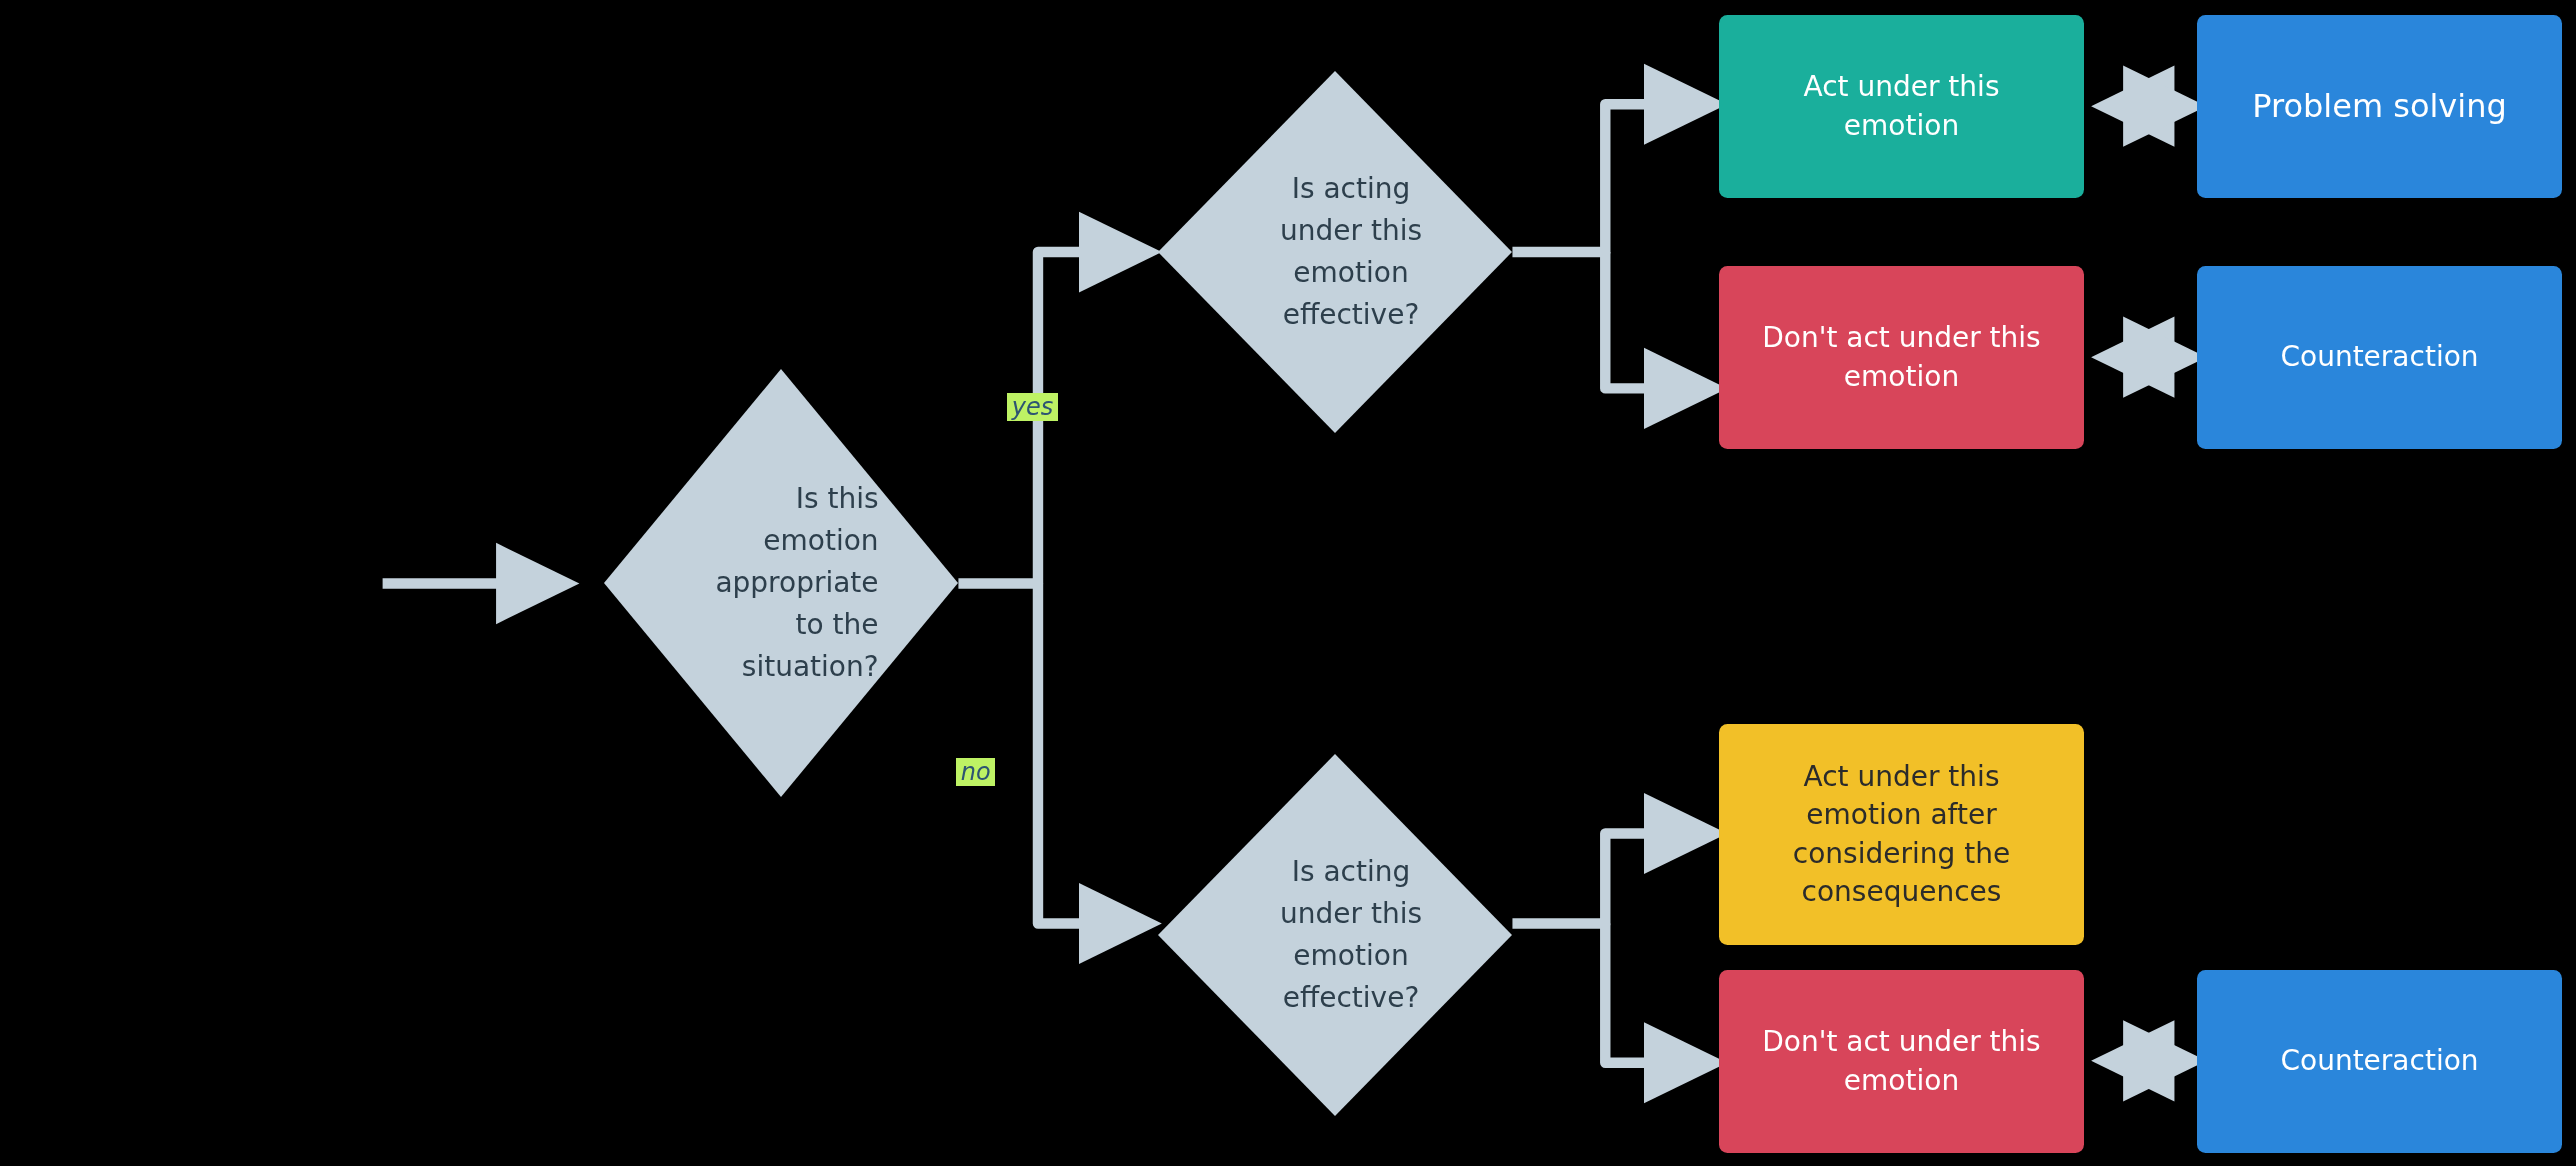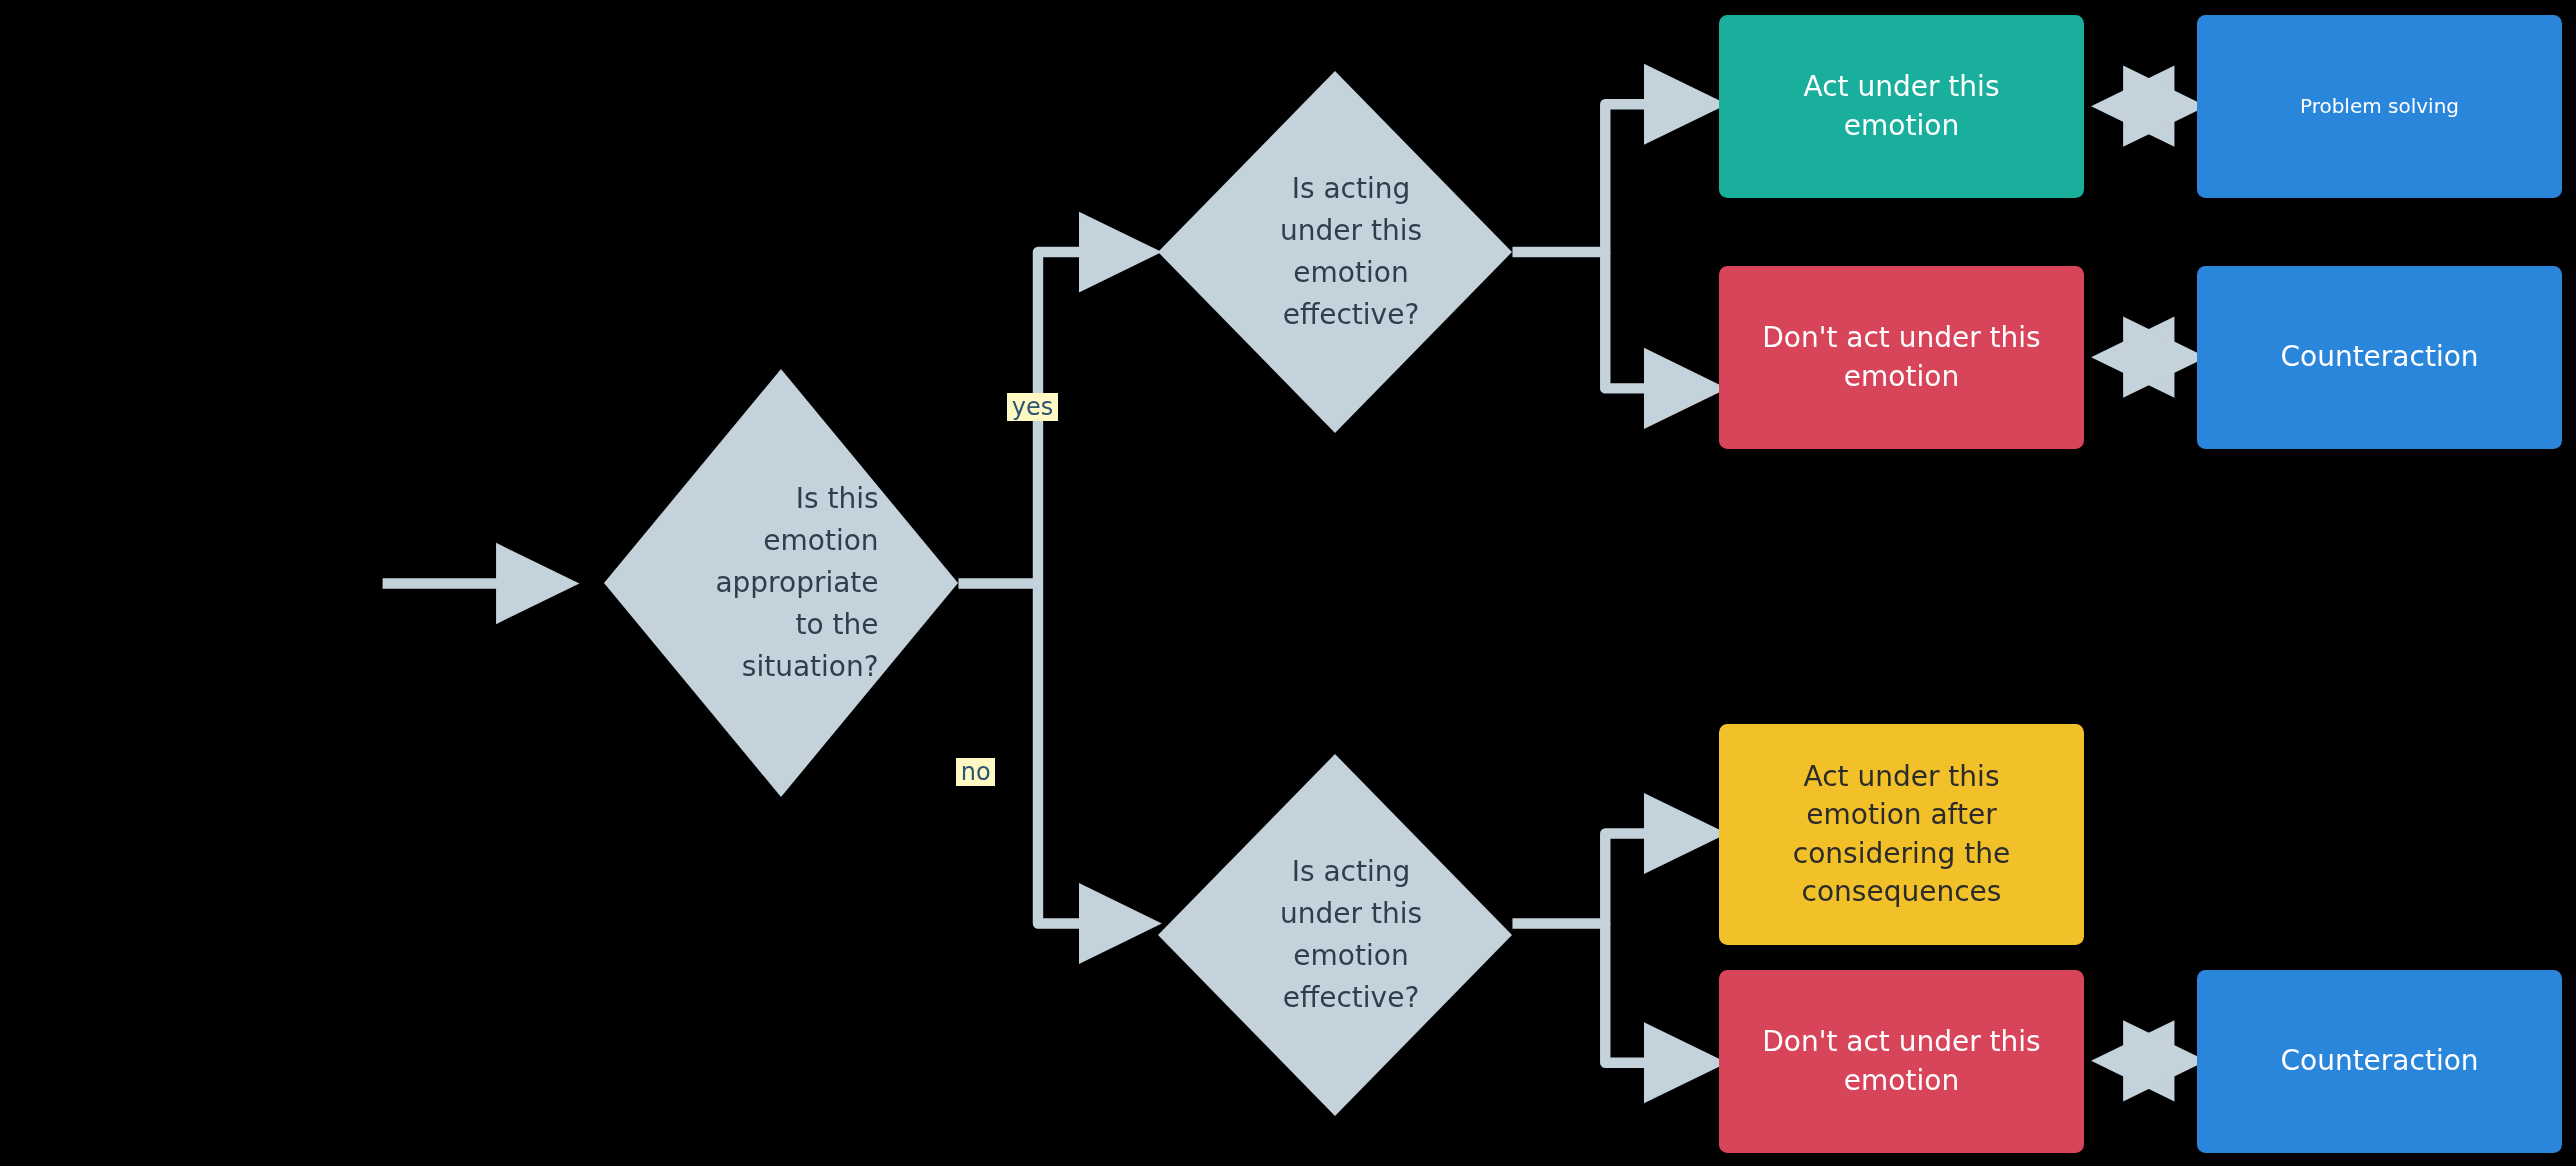--- a/index.html
+++ b/index.html
@@ -88,23 +88,24 @@
     color: #2d3f4c;
     line-height: 1.5;
     white-space: pre-line;
     z-index: 2;
   }
   .edge-label {
     position: absolute;
     color: #2d5472;
     font-size: 24px;
     z-index: 5;
-    background: #fef9c3;
+    background: #bef264;
     padding: 0.9px 4.7px;
     line-height: 1.1;
+    font-style: italic;
   }
 </style>
 </head>
 <body>
 
 <div id="stage">
 
   <svg id="edges" viewBox="0 0 2720 1232" width="2576" height="1167" xmlns="http://www.w3.org/2000/svg">
     <defs>
       <marker id="arrowEnd" markerWidth="9" markerHeight="9" refX="6.2" refY="4.5" orient="auto" markerUnits="strokeWidth">
@@ -169,21 +170,21 @@
 under this
 emotion
 effective?</div>
   </div>
 
   <div class="node rect rect-teal" style="left:1719px; top:15px; width:365px; height:183px; font-size:28px;">
     <span class="node-label">Act under this
 emotion</span>
   </div>
 
-  <div class="node rect rect-blue" style="left:2197px; top:15px; width:365px; height:183px; font-size:20px;">
+  <div class="node rect rect-blue" style="left:2197px; top:15px; width:365px; height:183px; font-size:32px;">
     <span class="node-label">Problem solving</span>
   </div>
 
   <div class="node rect rect-red" style="left:1719px; top:266px; width:365px; height:183px; font-size:28px;">
     <span class="node-label">Don't act under this
 emotion</span>
   </div>
 
   <div class="node rect rect-blue" style="left:2197px; top:266px; width:365px; height:183px; font-size:28px;">
     <span class="node-label">Counteraction</span>

